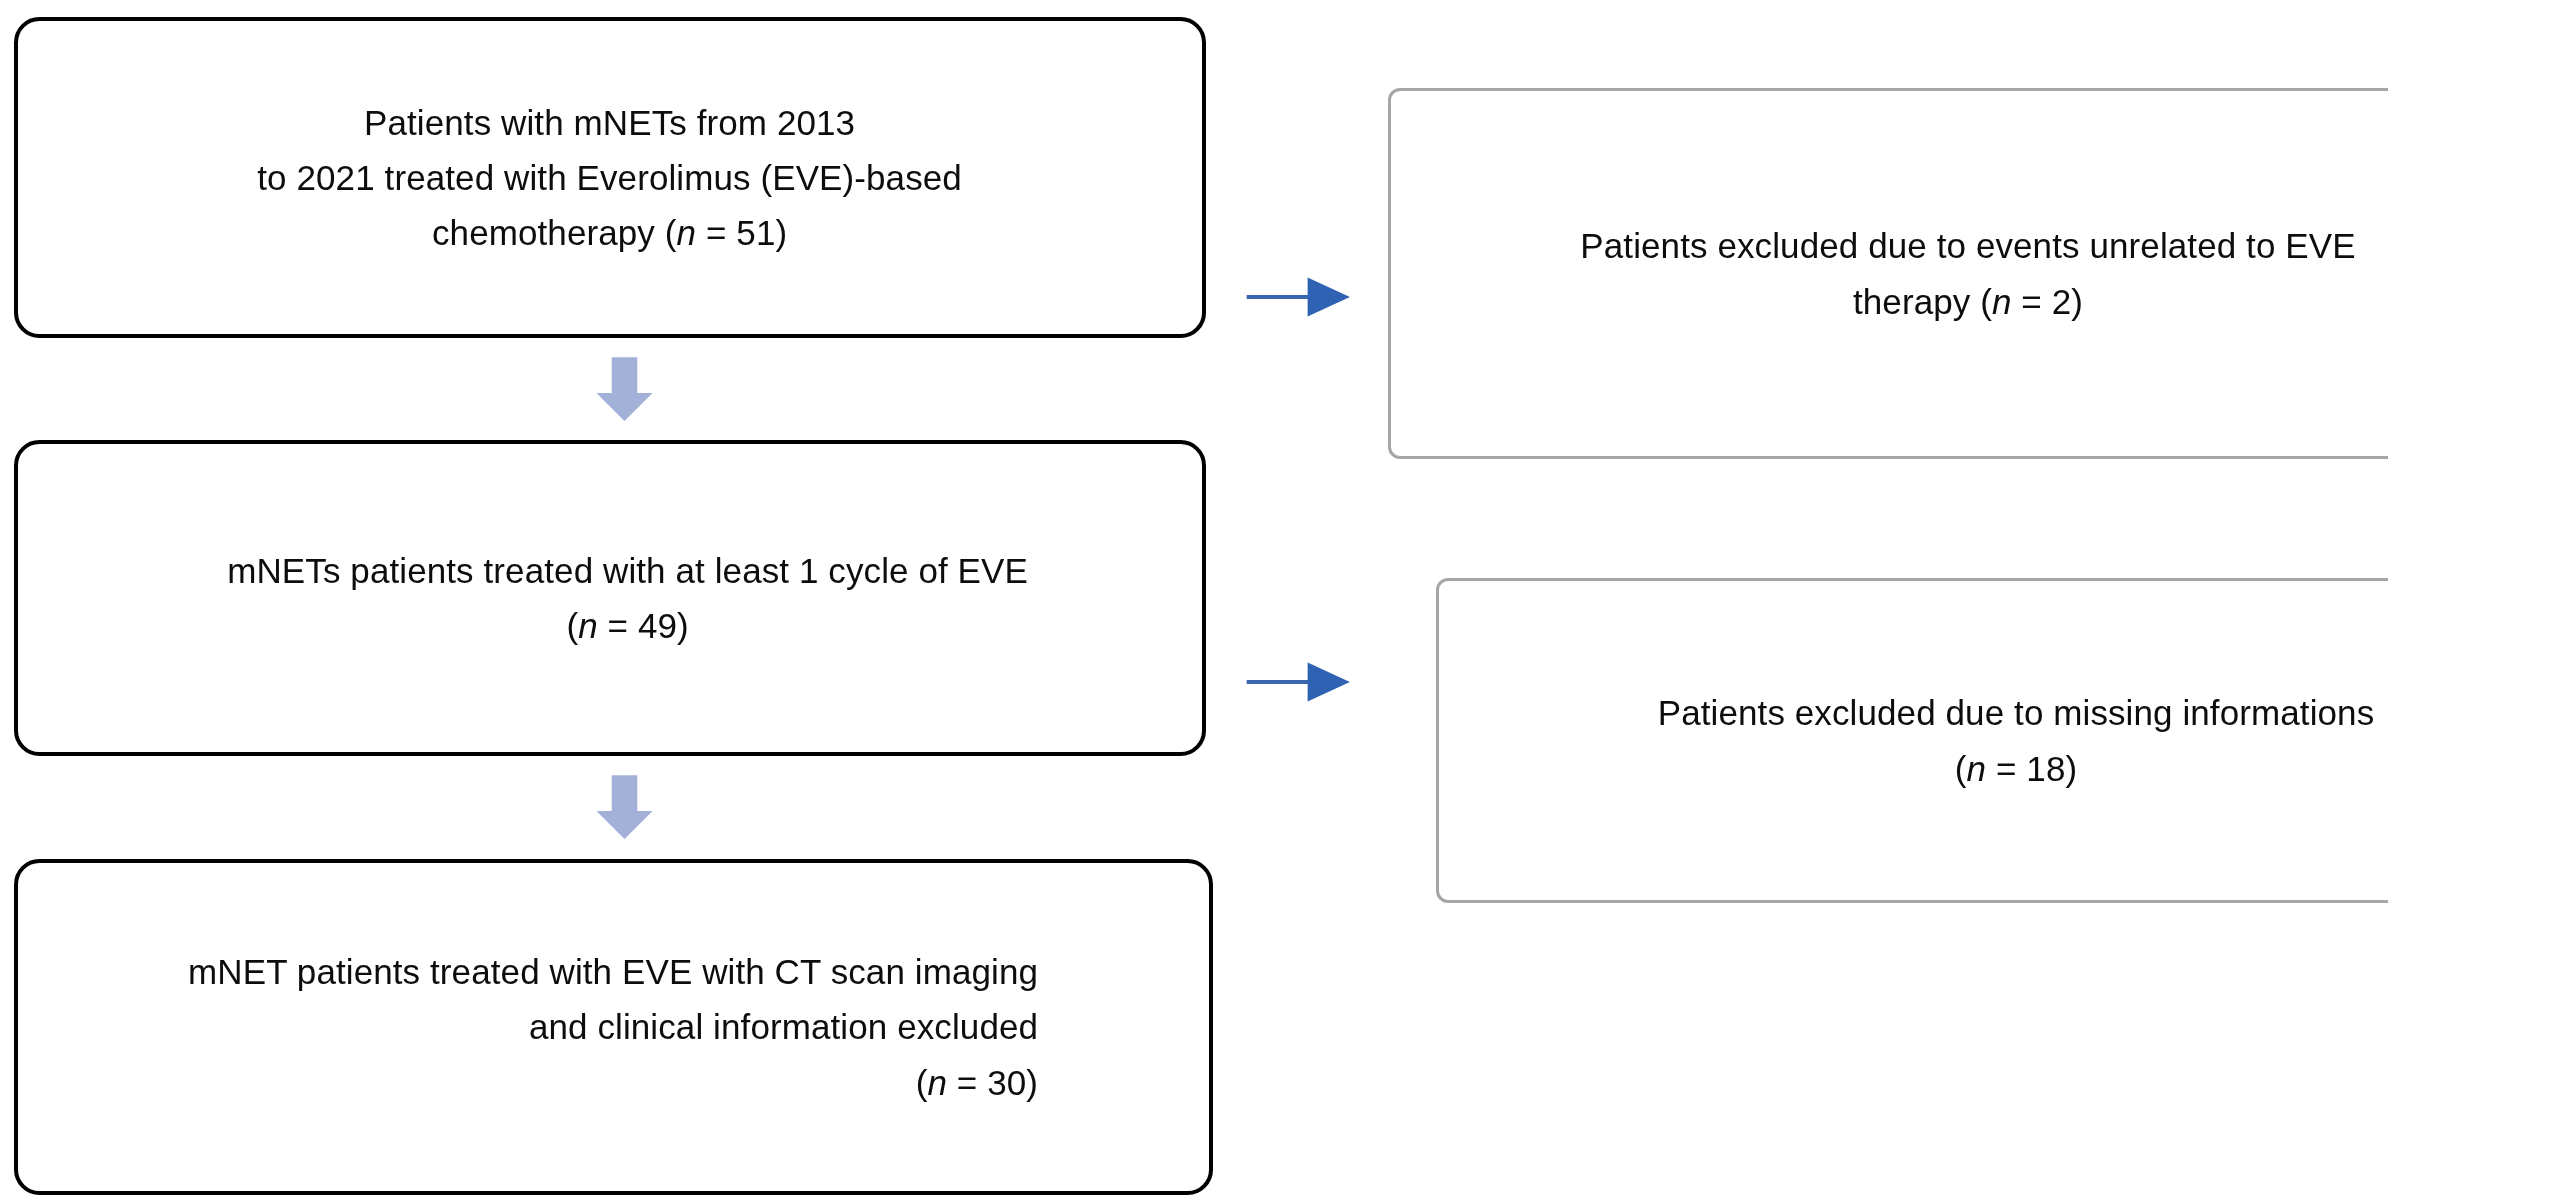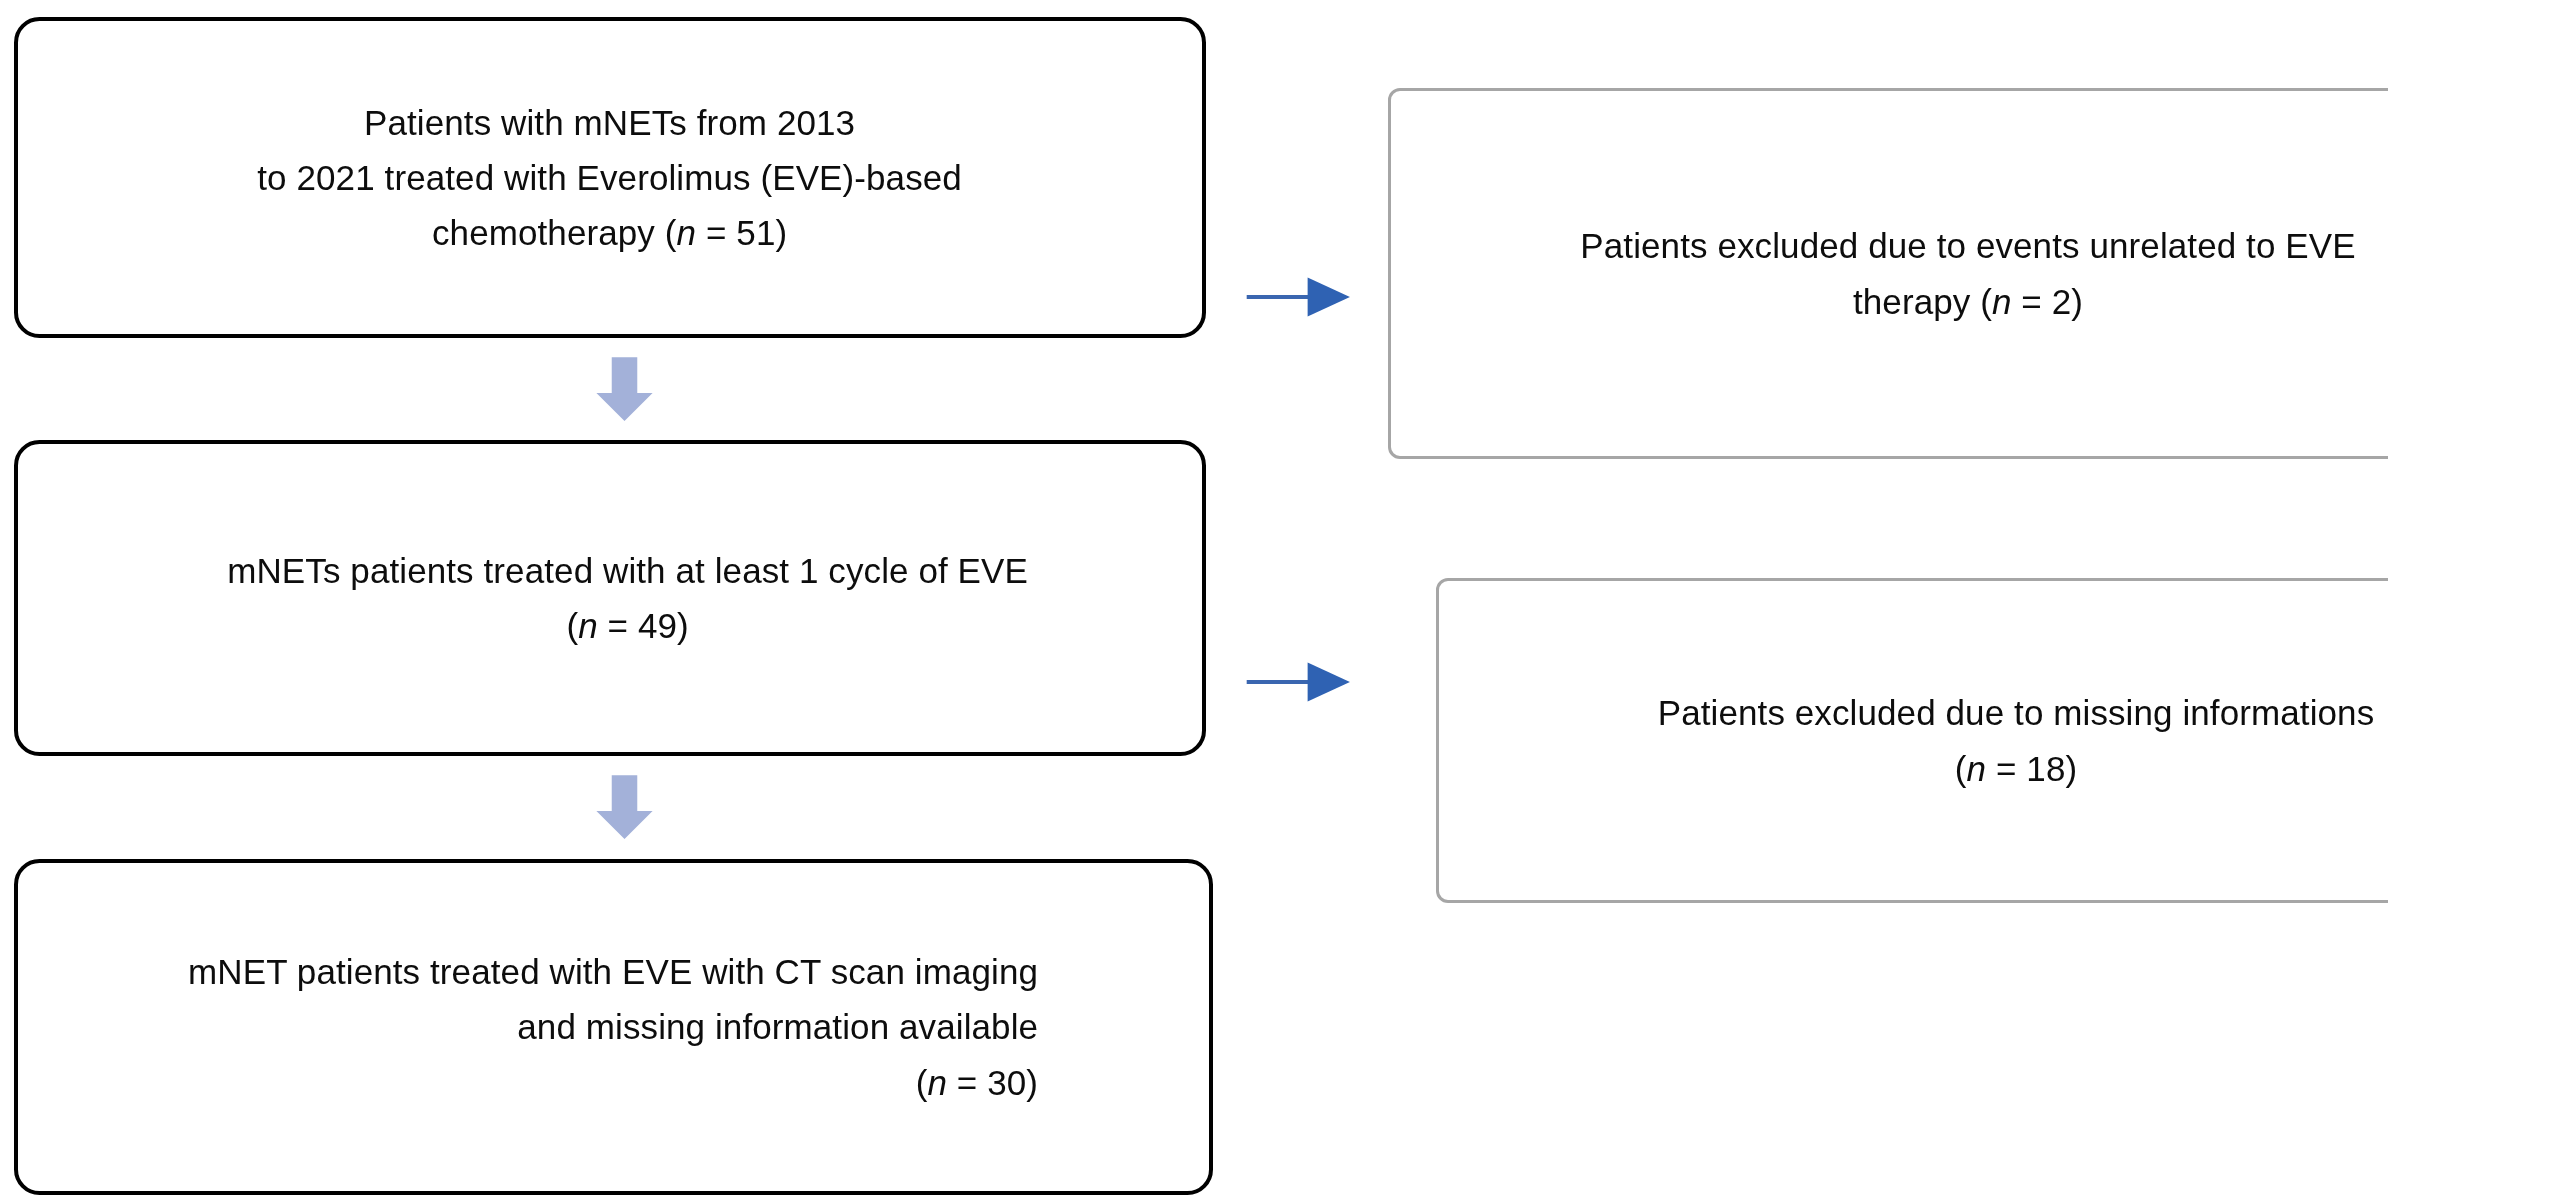--- a/index.html
+++ b/index.html
@@ -73,21 +73,21 @@
   <div class="box primary" style="left:13.6px; top:440px; width:1192px; height:316px;padding-left:36px;">
     <div class="box-text">
       <span>mNETs patients treated with at least 1 cycle of EVE</span><br>
       <span>(</span><span class="ital">n</span><span> = 49)</span>
     </div>
   </div>
 
   <div class="box primary" style="left:13.6px; top:859px; width:1199px; height:336px;text-align:right;">
     <div class="box-text">
       <span>mNET patients treated with EVE with CT scan imaging</span><br>
-      <span>and missing information available</span><br>
+      <span>and clinical information excluded</span><br>
       <span>(</span><span class="ital">n</span><span> = 30)</span>
     </div>
   </div>
 
   <div class="box excluded" style="left:1388px; top:88px; width:1160px; height:371px;">
     <div class="box-text">
       <span>Patients excluded due to events unrelated to EVE</span><br>
       <span>therapy (</span><span class="ital">n</span><span> = 2)</span>
     </div>
   </div>

